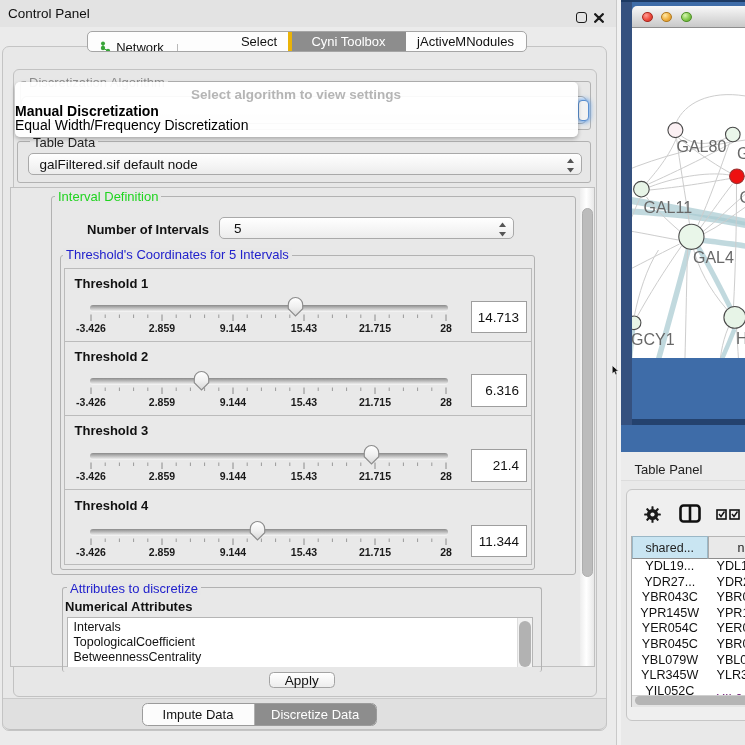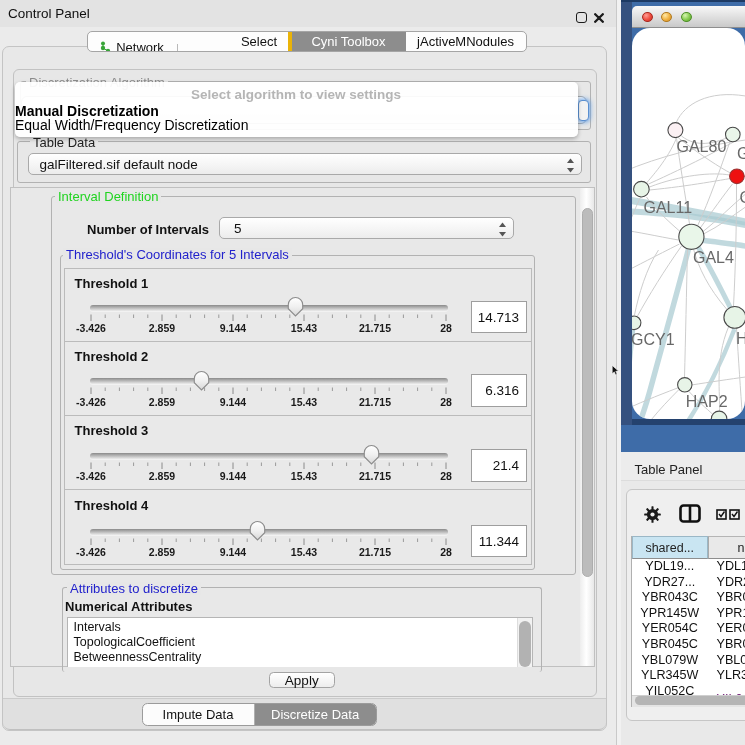--- a/index.html
+++ b/index.html
@@ -303,21 +303,21 @@
 <div class="abs" style="left:621px; top:0; width:124px; height:452px; background:#3e6ca8;"></div>
 <div class="abs" style="left:621px; top:0; width:124px; height:2px; background:#1d3a63;"></div>
 <div class="abs" style="left:621px; top:2px; width:10.5px; height:423px; background:#35517f;"></div>
 <div class="abs" style="left:631.5px; top:419px; width:113.5px; height:6px; background:#24426e;"></div>
 
 <div class="abs" style="left:631.5px; top:6px; width:113.5px; height:22px; background:linear-gradient(#f8f8f8,#c9c9c9); border-bottom:1px solid #8e8e8e; border-radius:5px 0 0 0;"></div>
 <div class="abs" style="left:641.8px; top:11.6px; width:10.8px; height:10.8px; border-radius:50%; background:radial-gradient(circle at 35% 30%, #ff9d94, #ee4b3e 55%, #c03028); border:0.5px solid #a8281f;"></div>
 <div class="abs" style="left:660.9px; top:11.6px; width:10.8px; height:10.8px; border-radius:50%; background:radial-gradient(circle at 35% 30%, #ffe9a8, #f0b03f 55%, #c8882a); border:0.5px solid #b07a20;"></div>
 <div class="abs" style="left:681.2px; top:11.6px; width:10.8px; height:10.8px; border-radius:50%; background:radial-gradient(circle at 35% 30%, #d6f5b0, #84ca4d 55%, #569b2e); border:0.5px solid #4e8f28;"></div>
 
-<div class="abs" style="left:631.5px; top:28px; width:113.5px; height:391px; background:#ffffff; overflow:hidden;border-radius:18px;">
+<div class="abs" style="left:631.5px; top:28px; width:113.5px; height:330px; background:#ffffff; overflow:hidden;">
 <svg width="113.5" height="391" viewBox="0 0 113.5 391" style="position:absolute; left:0; top:0;">
 <g fill="none">
 <path d="M -9.5,171.0 C 38.5,179.0 68.5,185.0 113.5,194.0" stroke="#a9cbd1" stroke-width="7" opacity="0.72"></path>
 <path d="M -9.5,183.0 C 38.5,186.0 68.5,188.0 113.5,197.0" stroke="#a9cbd1" stroke-width="6" opacity="0.72"></path>
 <path d="M 68.5,212.0 C 84.5,214.0 100.5,216.0 113.5,218.0" stroke="#a9cbd1" stroke-width="5.5" opacity="0.72"></path>
 <path d="M 65.5,218.0 C 78.5,240.0 90.5,264.0 98.5,280.0" stroke="#a9cbd1" stroke-width="5" opacity="0.72"></path>
 <path d="M 56.5,221.0 C 44.5,267.0 29.5,320.0 19.5,357.0 C 13.5,380.0 4.5,405.0 -5.5,430.0" stroke="#a9cbd1" stroke-width="5.5" opacity="0.72"></path>
 <path d="M 102.5,301.0 C 88.5,337.0 71.5,372.0 48.5,404.0" stroke="#a9cbd1" stroke-width="4.5" opacity="0.72"></path>
 <path d="M 1.5,302.0 C -2.5,340.0 -5.5,372.0 -7.5,402.0" stroke="#a9cbd1" stroke-width="3.5" opacity="0.72"></path>
 <path d="M 113.5,68.0 C 76.5,62.0 52.5,76.0 44.5,94.0" stroke="#cdcdcd" stroke-width="1"></path>

